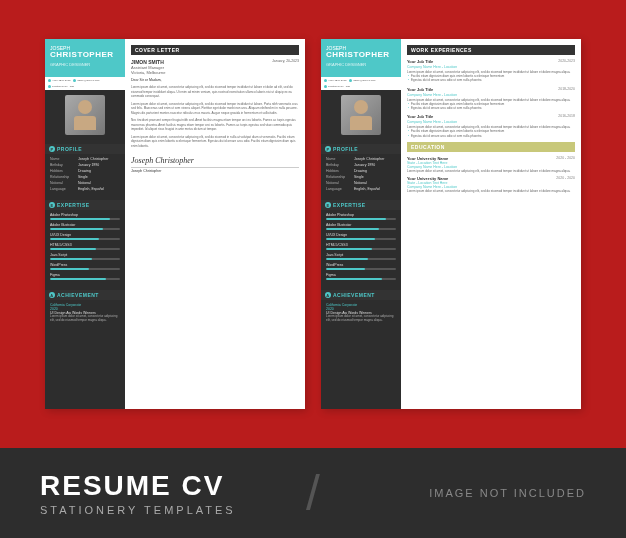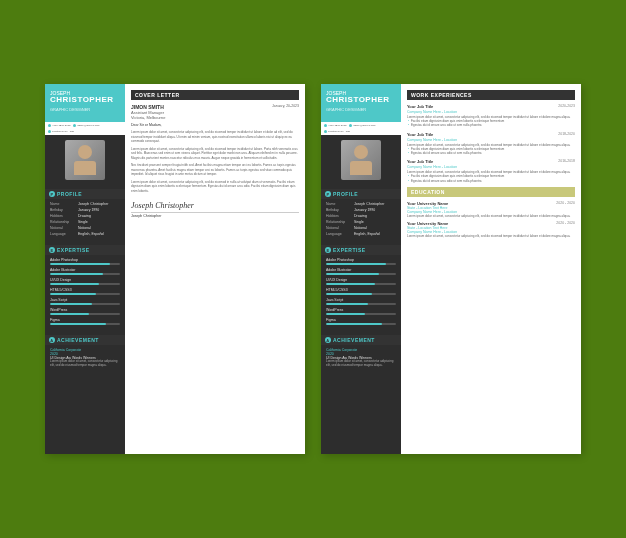--- a/index.html
+++ b/index.html
@@ -13,21 +13,21 @@
 
     .main-container {
       width: 626px;
       height: 538px;
       display: flex;
       flex-direction: column;
     }
 
     .top-section {
       flex: 1;
-      background: #4d7c0f;
+      background: #b91c1c;
       display: flex;
       justify-content: center;
       align-items: center;
       gap: 16px;
       padding: 16px;
     }
 
     
     .resume-card {
       width: 260px;
@@ -828,14 +828,24 @@
           <div class="edu-major">Company Name Here - Location</div>
           <div class="edu-desc">Lorem ipsum dolor sit amet, consectetur adipiscing elit, sed do eiusmod tempor incididunt ut labore et dolore magna aliqua.</div>
         </div>
 
       </div>
 
     </div>
 
   </div>
 
+  <div class="bottom-banner">
+    <div class="banner-left">
+      <span class="banner-title">RESUME CV</span>
+      <span class="banner-subtitle">STATIONERY TEMPLATES</span>
+    </div>
+    <div class="banner-divider">/</div>
+    <div class="banner-right">
+      <span class="banner-note">IMAGE NOT INCLUDED</span>
+    </div>
+  </div>
 
 </div>
 
 </body></html>

